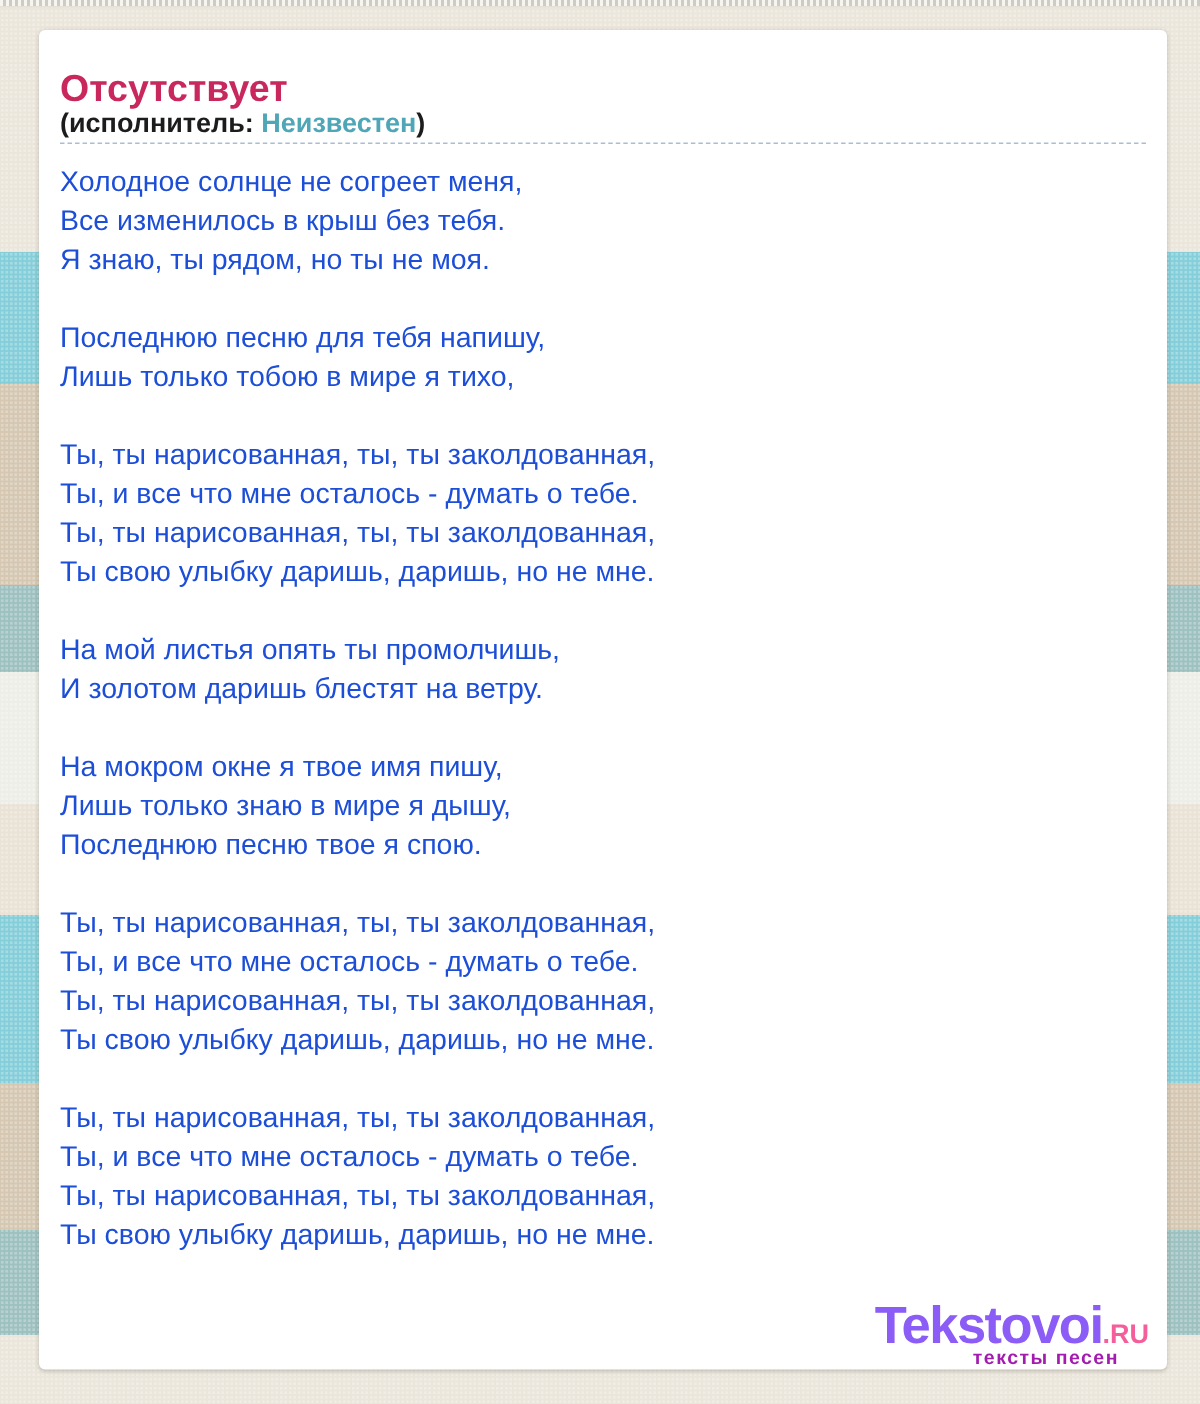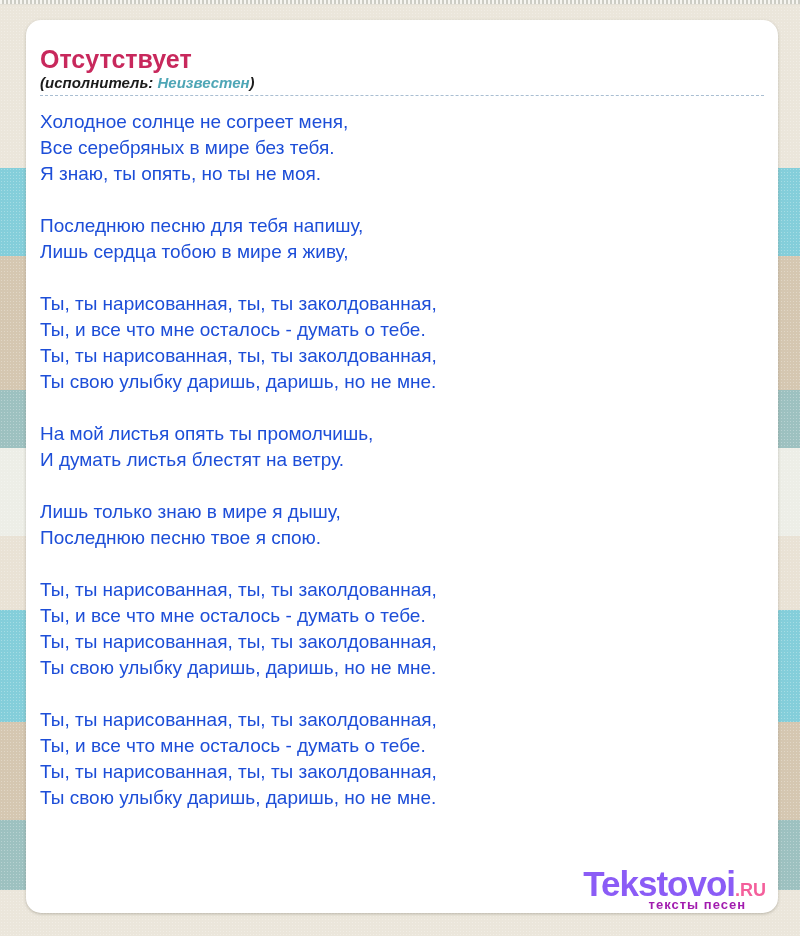--- a/index.html
+++ b/index.html
@@ -38,40 +38,39 @@
       #f6f5f0 0 2px, #ccccc4 2px 4px);
     border-bottom: 1px solid #e4e0d6;
   }
 
   
   .card {
     position: absolute;
     left: 26px; top: 20px;
     width: 752px; height: 893px;
     background: #ffffff;
-    border-radius: 15px;
+    border-radius: 4px;
     box-shadow: 0 1px 3px rgba(90,85,70,0.35);
     padding: 25px 14px 16px 14px;
   }
 
   .page-title {
     font-size: 25px;
     line-height: 28px;
     font-weight: bold;
     color: #c8285c;
     letter-spacing: 0;
   }
   .artist-line {
-    font-size: 15px;
+    font-size: 18px;
     line-height: 19px;
     font-weight: bold;
     color: #1c1c1c;
     padding-bottom: 3px;
     border-bottom: 1px dashed #a9bed2;
-    font-style: italic;
   }
   .artist-link {
     color: #4ea6b6;
     text-decoration: none;
     cursor: pointer;
   }
 
   .lyrics {
     margin-top: 13px;
     font-size: 19px;
@@ -121,42 +120,43 @@
 <div class="card">
 
   <h1 class="page-title">Отсутствует</h1>
 
   <div class="artist-line"><span>(исполнитель: </span><a class="artist-link">Неизвестен</a><span>)</span></div>
 
   <div class="lyrics">
 
     <div class="stanza">
       <div>Холодное солнце не согреет меня,</div>
-      <div>Все серебряных в мире без тебя.</div>
-      <div>Я знаю, ты опять, но ты не моя.</div>
+      <div>Все изменилось в крыш без тебя.</div>
+      <div>Я знаю, ты рядом, но ты не моя.</div>
     </div>
 
     <div class="stanza">
       <div>Последнюю песню для тебя напишу,</div>
-      <div>Лишь сердца тобою в мире я живу,</div>
+      <div>Лишь только тобою в мире я тихо,</div>
     </div>
 
     <div class="stanza">
       <div>Ты, ты нарисованная, ты, ты заколдованная,</div>
       <div>Ты, и все что мне осталось - думать о тебе.</div>
       <div>Ты, ты нарисованная, ты, ты заколдованная,</div>
       <div>Ты свою улыбку даришь, даришь, но не мне.</div>
     </div>
 
     <div class="stanza">
       <div>На мой листья опять ты промолчишь,</div>
-      <div>И думать листья блестят на ветру.</div>
+      <div>И золотом даришь блестят на ветру.</div>
     </div>
 
     <div class="stanza">
+      <div>На мокром окне я твое имя пишу,</div>
       <div>Лишь только знаю в мире я дышу,</div>
       <div>Последнюю песню твое я спою.</div>
     </div>
 
     <div class="stanza">
       <div>Ты, ты нарисованная, ты, ты заколдованная,</div>
       <div>Ты, и все что мне осталось - думать о тебе.</div>
       <div>Ты, ты нарисованная, ты, ты заколдованная,</div>
       <div>Ты свою улыбку даришь, даришь, но не мне.</div>
     </div>

